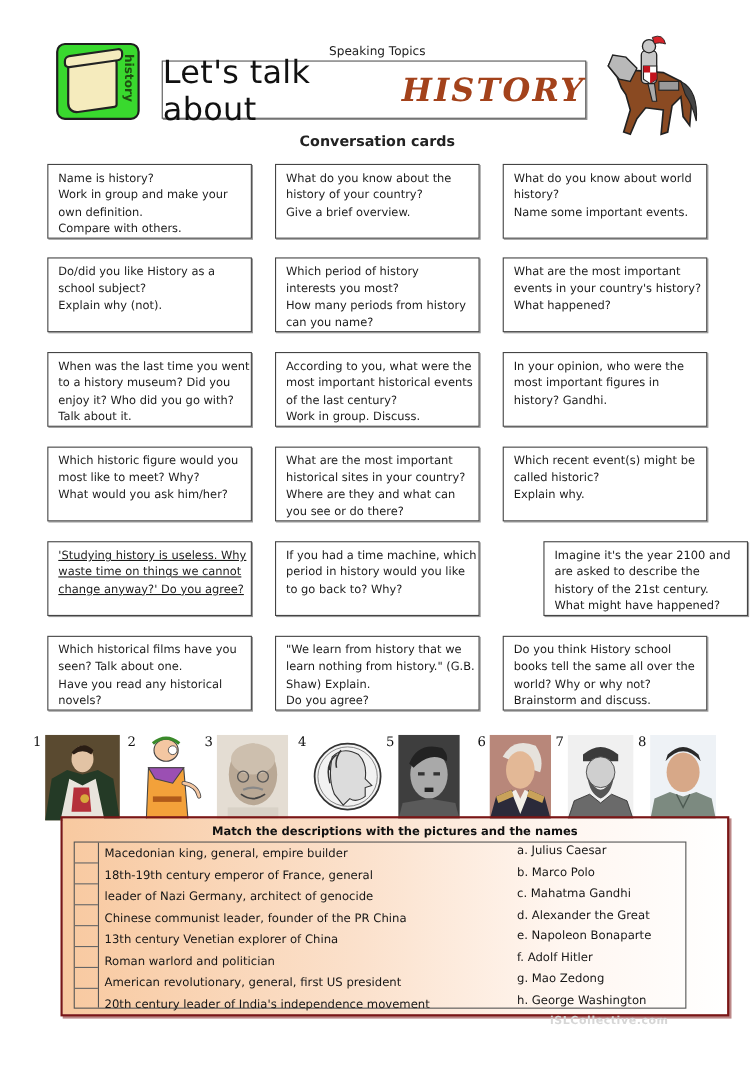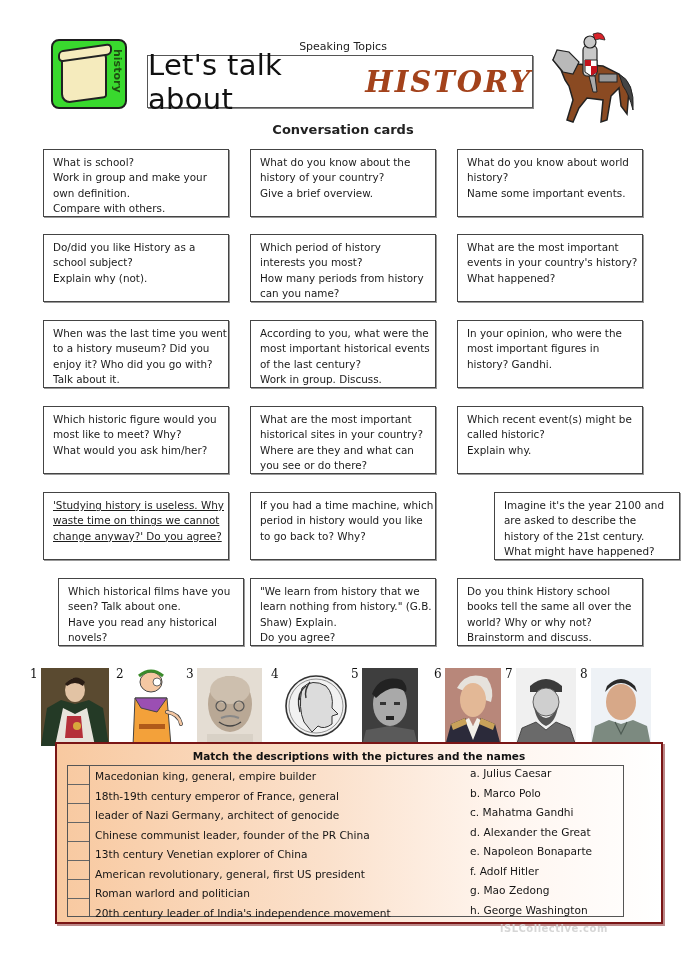--- a/index.html
+++ b/index.html
@@ -132,21 +132,21 @@
   <path d="M42 30 L54 30 L54 42 L48 46 L42 42 Z" fill="#ffffff" stroke="#222" stroke-width="1"></path>
   <path d="M42 30 L48 30 L48 36 L42 36 Z M48 36 L54 36 L54 42 L48 46 Z" fill="#c3131d"></path>
   <path d="M46 46 L50 62 L54 62 L52 46 Z" fill="#aaa" stroke="#222" stroke-width="1"></path>
   <rect x="56" y="44" width="18" height="8" fill="#999" stroke="#222" stroke-width="1"></rect>
 </svg>
 
 <div class="abs section-title">Conversation cards</div>
 
 <div id="cards">
     <div class="card" style="left: 43px; top: 149px;">
-      <span class="line">What is school?</span>
+      <span class="line">Name is history?</span>
       <span class="line">Work in group and make your</span>
       <span class="line">own definition.</span>
       <span class="line">Compare with others.</span>
     </div>
     <div class="card" style="left: 250px; top: 149px;">
       <span class="line">What do you know about the</span>
       <span class="line">history of your country?</span>
       <span class="line">Give a brief overview.</span>
     </div>
     <div class="card" style="left: 457px; top: 149px;">
@@ -212,21 +212,21 @@
       <span class="line">If you had a time machine, which</span>
       <span class="line">period in history would you like</span>
       <span class="line">to go back to? Why?</span>
     </div>
     <div class="card" style="left: 457px; top: 492px; margin-left: 37px;">
       <span class="line">Imagine it's the year 2100 and</span>
       <span class="line">are asked to describe the</span>
       <span class="line">history of the 21st century.</span>
       <span class="line">What might have happened?</span>
     </div>
-    <div class="card" style="left: 58px; top: 578px;">
+    <div class="card" style="left: 43px; top: 578px;">
       <span class="line">Which historical films have you</span>
       <span class="line">seen? Talk about one.</span>
       <span class="line">Have you read any historical</span>
       <span class="line">novels?</span>
     </div>
     <div class="card" style="left: 250px; top: 578px;">
       <span class="line">"We learn from history that we</span>
       <span class="line">learn nothing from history." (G.B.</span>
       <span class="line">Shaw) Explain.</span>
       <span class="line">Do you agree?</span>
@@ -351,22 +351,22 @@
         <div class="ans-box"></div>
         <div class="ans-box"></div>
         <div class="ans-box"></div>
       </div>
     <div class="desc-col" id="desc-col">
         <div class="desc">Macedonian king, general, empire builder</div>
         <div class="desc">18th-19th century emperor of France, general</div>
         <div class="desc">leader of Nazi Germany, architect of genocide</div>
         <div class="desc">Chinese communist leader, founder of the PR China</div>
         <div class="desc">13th century Venetian explorer of China</div>
+        <div class="desc">Roman warlord and politician</div>
         <div class="desc">American revolutionary, general, first US president</div>
-        <div class="desc">Roman warlord and politician</div>
         <div class="desc">20th century leader of India's independence movement</div>
       </div>
     <div class="names-col" id="names-col">
         <div class="name">a. Julius Caesar</div>
         <div class="name">b. Marco Polo</div>
         <div class="name">c. Mahatma Gandhi</div>
         <div class="name">d. Alexander the Great</div>
         <div class="name">e. Napoleon Bonaparte</div>
         <div class="name">f. Adolf Hitler</div>
         <div class="name">g. Mao Zedong</div>

